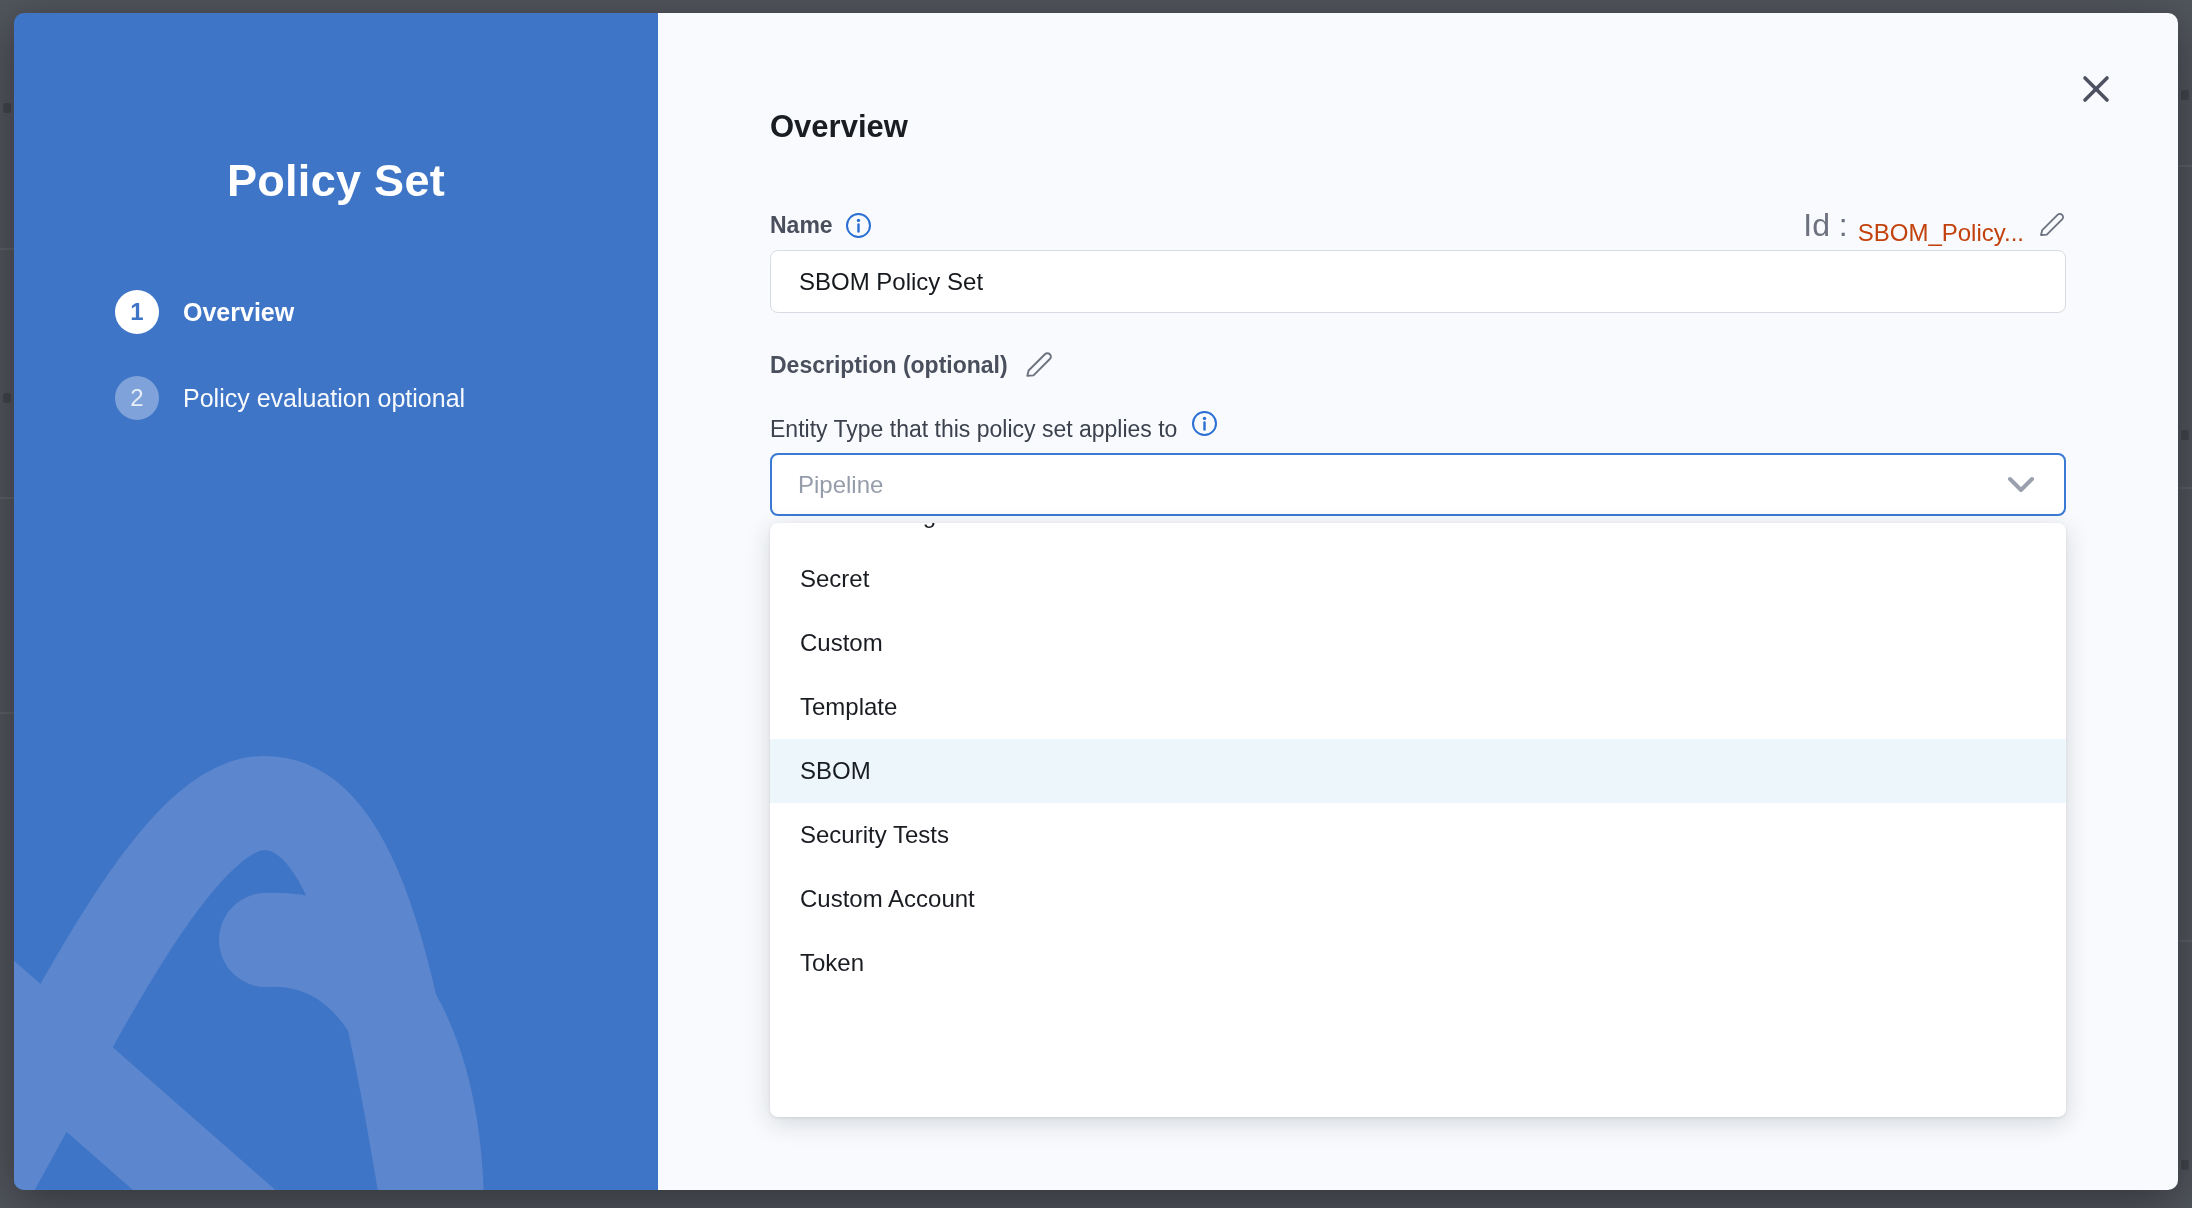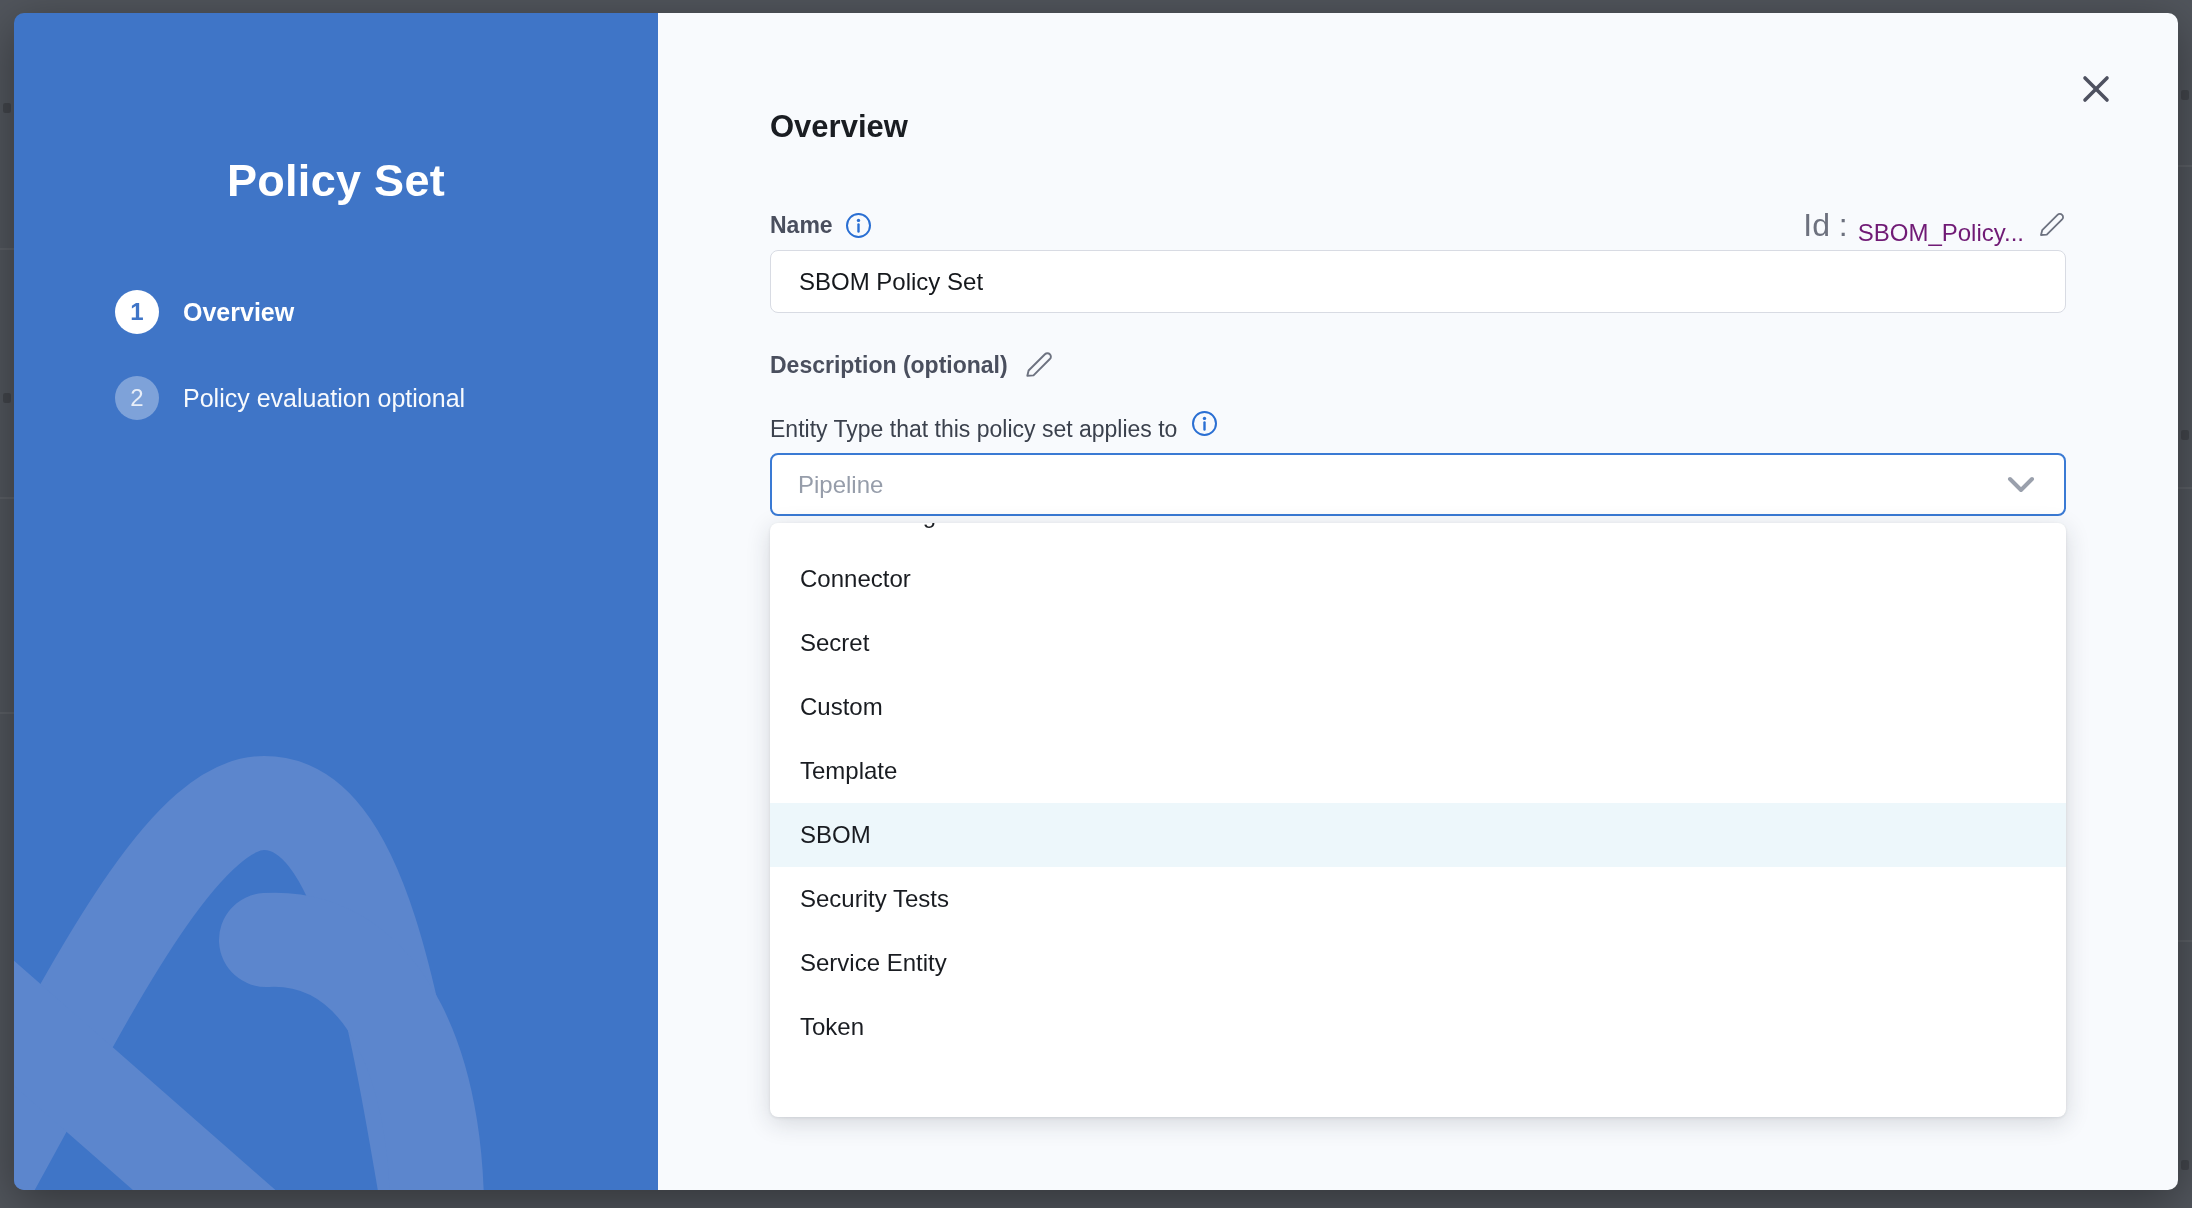--- a/index.html
+++ b/index.html
@@ -33,21 +33,21 @@
   .content-heading{position:absolute;left:112px;top:96px;font-size:31px;font-weight:600;color:#1a1d22;}
 
   .field-label-row{position:absolute;left:112px;display:flex;align-items:center;}
   .label-text{font-size:23px;font-weight:600;color:#4a4f5e;}
   .label-text.darker{font-weight:500;color:#3b414d;}
   .info-icon{margin-left:12px;display:inline-flex;}
   .pencil-icon{margin-left:14px;display:inline-flex;}
 
   .id-row{position:absolute;top:196px;right:112px;display:flex;align-items:center;height:32px;}
   .id-prefix{font-size:32px;color:#6d717e;margin-right:10px;}
-  .id-link{font-size:24px;color:#701a75;cursor:pointer;margin-top:16px;}
+  .id-link{font-size:24px;color:#c2410c;cursor:pointer;margin-top:16px;}
   .id-row .pencil-icon{margin-left:12px;}
 
   .text-input{position:absolute;left:112px;top:237px;width:1296px;height:63px;box-sizing:border-box;
               background:#ffffff;border:1px solid #d8dbe3;border-radius:8px;font-size:24px;color:#15181c;
               padding:0 28px;font-family:"Liberation Sans",sans-serif;}
 
   .select-box{position:absolute;left:112px;top:440px;width:1296px;height:63px;box-sizing:border-box;
               background:#ffffff;border:2px solid #3a7ad4;border-radius:8px;display:flex;align-items:center;
               padding:16px 26px;cursor:pointer;}
   .select-placeholder{font-size:24px;color:#969daa;flex:1;}
@@ -162,26 +162,25 @@
         <span class="chevron">
           <svg width="34" height="22" viewBox="0 0 34 22">
             <polyline points="6,5 17,16 28,5" fill="none" stroke="#9aa0ac" stroke-width="4" stroke-linecap="round" stroke-linejoin="round"></polyline>
           </svg>
         </span>
       </div>
 
       <div class="dropdown">
         <ul>
             <li>Feature Flag</li>
-            <li>Connector</li>
             <li>Secret</li>
             <li>Custom</li>
             <li>Template</li>
             <li class="selected">SBOM</li>
             <li>Security Tests</li>
-            <li>Service Entity</li>
+            <li>Custom Account</li>
             <li>Token</li>
           </ul>
       </div>
 
     </div>
   </div>
 </div>
 
 </body></html>

